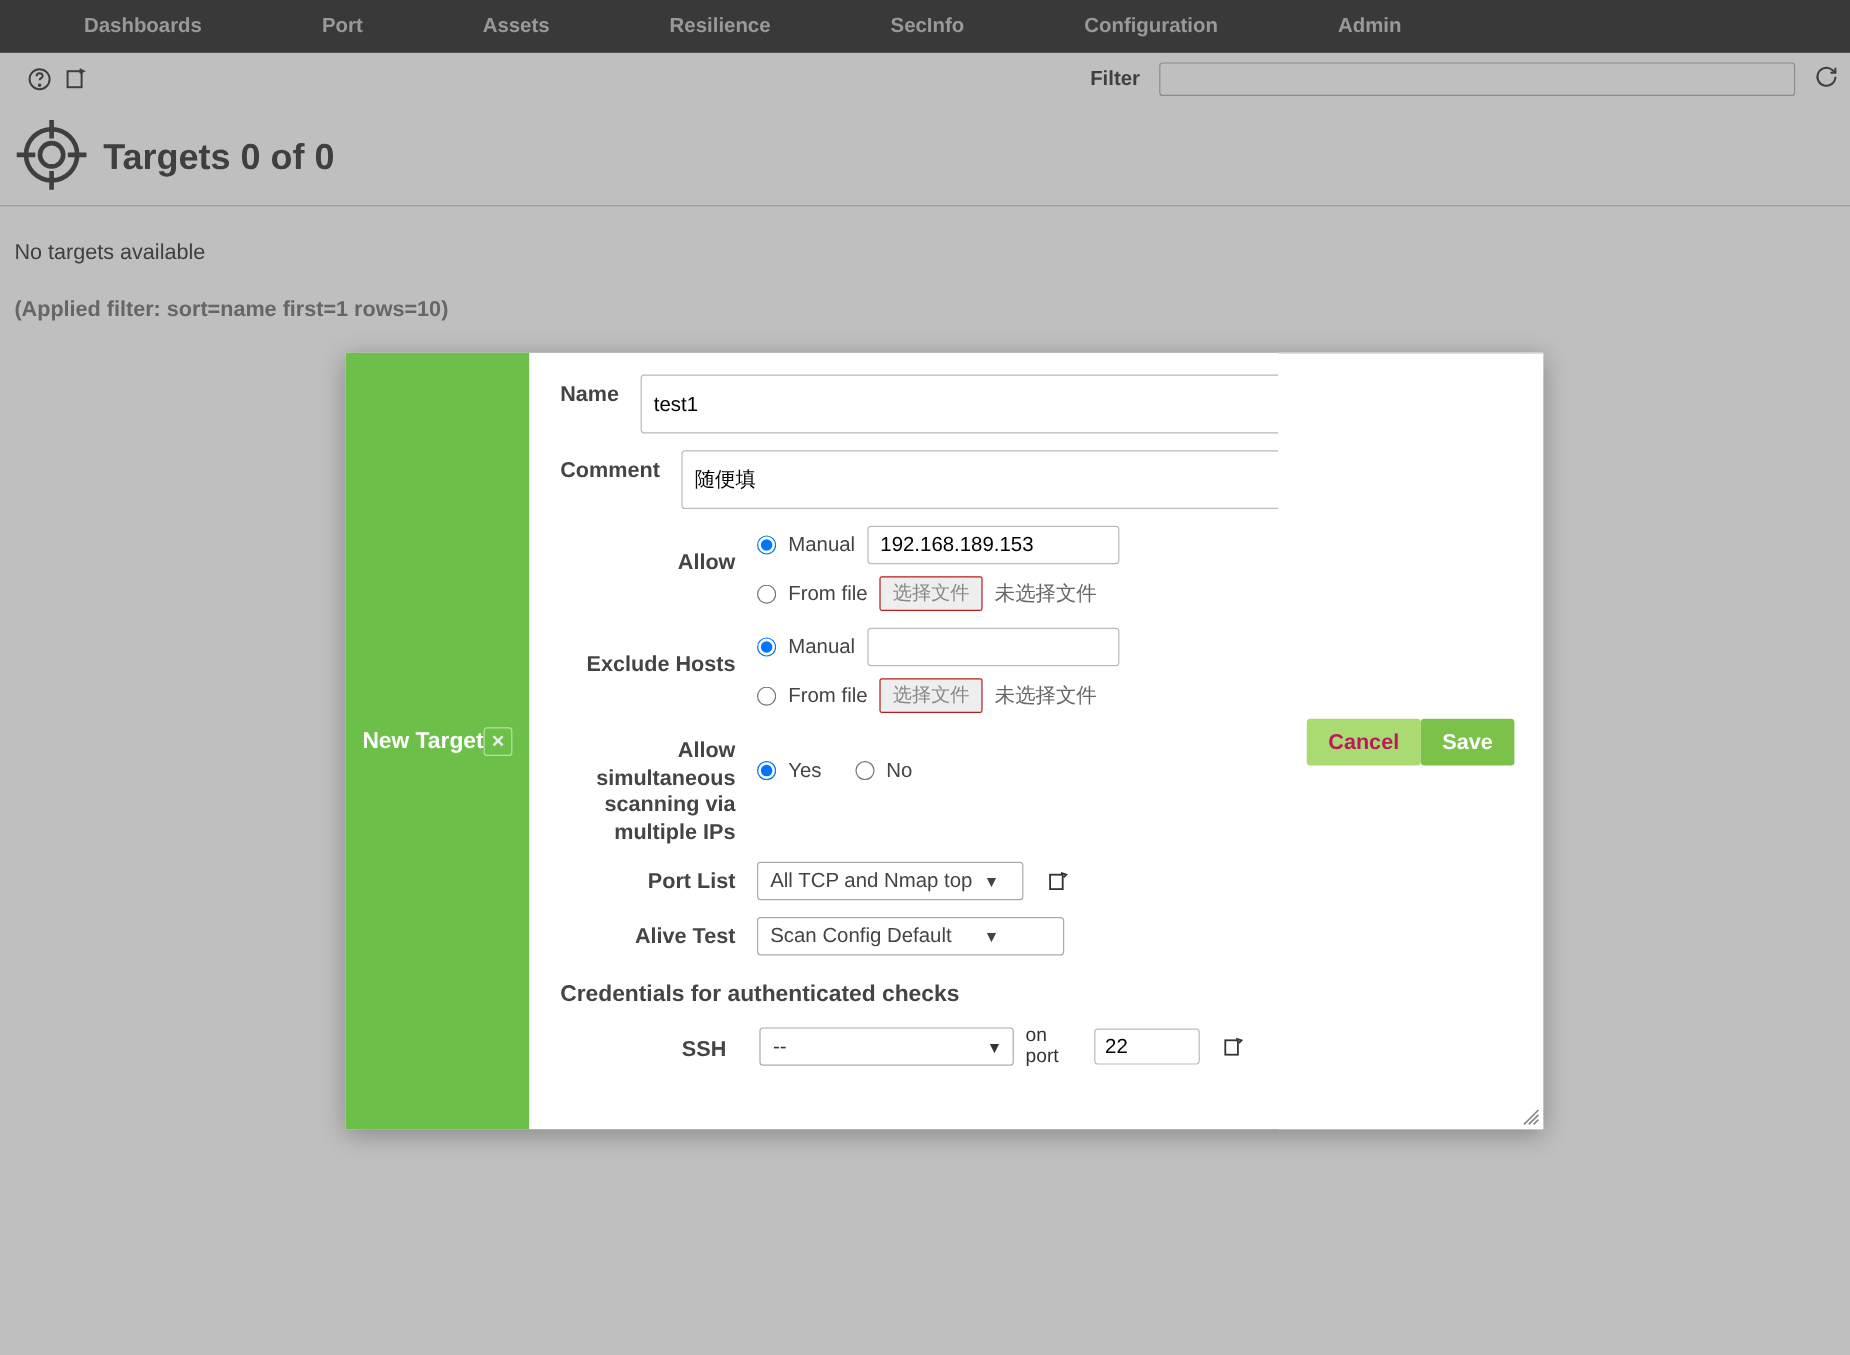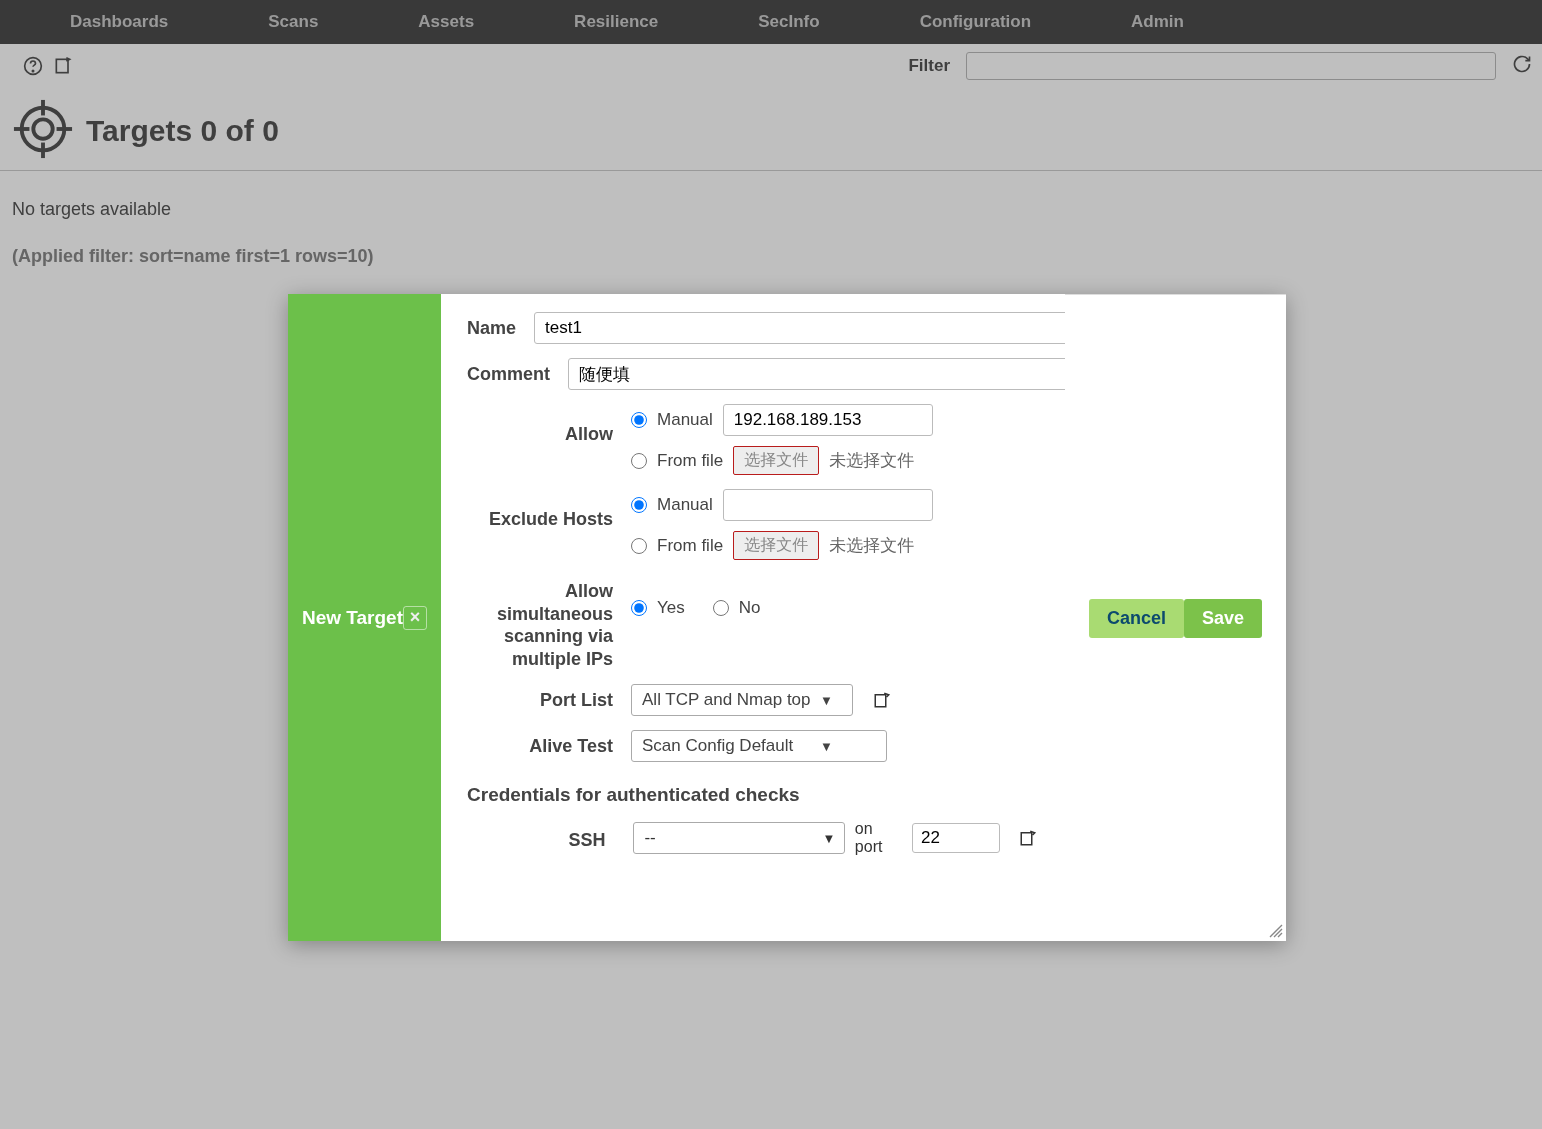--- a/index.html
+++ b/index.html
@@ -148,21 +148,21 @@
 }
 .form-label.multiline { line-height: 1.25; }
 .form-control-area {
   flex: 1;
   display: flex;
   flex-direction: column;
   gap: 10px;
 }
 .wide-input {
   width: 760px;
-  height: 32px;
+  height: 49px;
   border: 1px solid #bbb;
   border-radius: 3px;
   padding: 4px 10px;
   font-size: 17px;
 }
 .short-input {
   width: 210px;
   height: 32px;
   border: 1px solid #bbb;
   border-radius: 3px;
@@ -239,34 +239,34 @@
 .btn {
   border: none;
   border-radius: 3px;
   padding: 9px 18px;
   font-size: 18px;
   font-weight: bold;
   cursor: pointer;
 }
 .btn-cancel { background: #8bc34a66; color: #4b7a1f; background:#b7e29a; }
 .btn-save { background: #7cc24a; color: #fff; margin-left:auto; }
-.btn-cancel { background:#a9db72; color:#0c4a6e;}
+.btn-cancel { background:#a9db72; color:#be185d;}
 
 .resize-grip {
   position:absolute; right:2px; bottom:2px;
   width:16px; height:16px;
 }
 .resize-grip svg { display:block; }
 </style>
 </head>
 <body>
 
 <div class="topnav">
   <div class="nav-item">Dashboards</div>
-  <div class="nav-item">Scans</div>
+  <div class="nav-item">Port</div>
   <div class="nav-item">Assets</div>
   <div class="nav-item">Resilience</div>
   <div class="nav-item">SecInfo</div>
   <div class="nav-item">Configuration</div>
   <div class="nav-item">Admin</div>
 </div>
 
 <div class="toolbar-row">
   <span class="help-icon">
     <svg width="20" height="20" viewBox="0 0 24 24" fill="none" stroke="#555" stroke-width="2">

